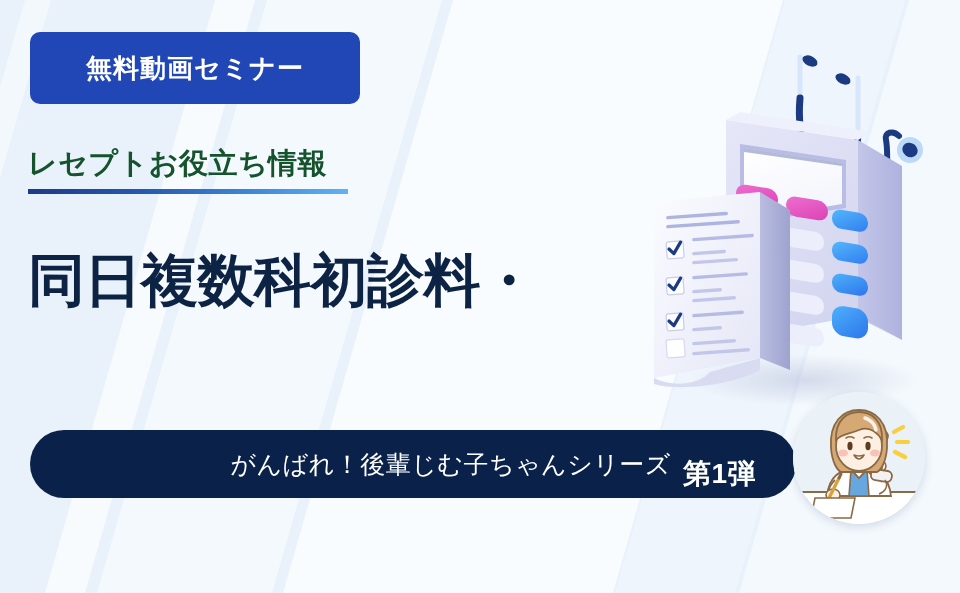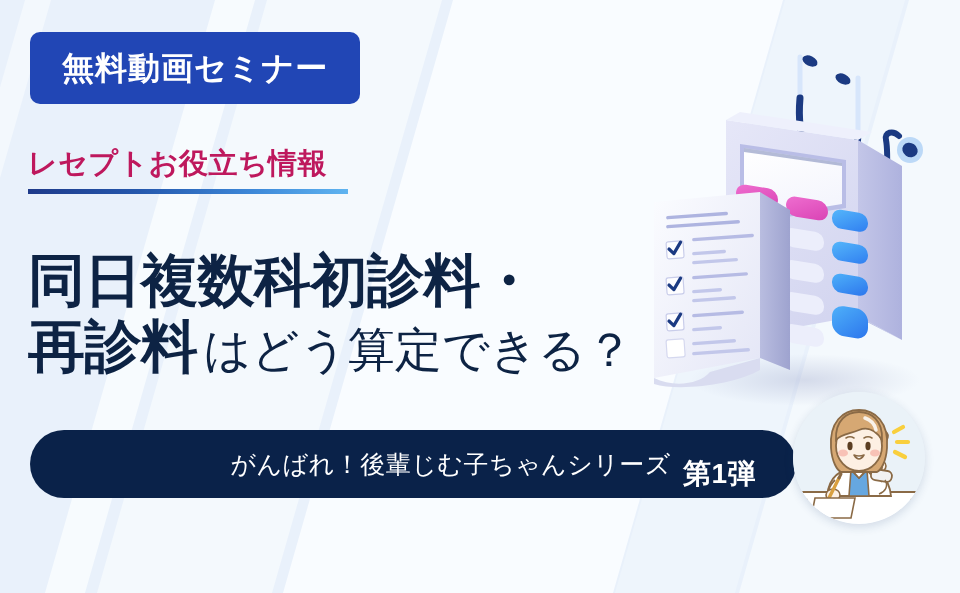--- a/index.html
+++ b/index.html
@@ -31,33 +31,33 @@
   
   #tag {
     position:absolute; left:30px; top:32px;
     width:330px; height:72px;
     background:#2146b5;
     border-radius:10px;
     display:flex; align-items:center; justify-content:center;
   }
   #tag .label {
     color:#ffffff;
-    font-size:32px;
+    font-size:26px;
     font-weight:bold;
     letter-spacing:1px;
     line-height:1;
   }
 
   
   #kicker {
     position:absolute; left:28px; top:148px;
     width:330px;
   }
   #kicker .ktext {
-    color:#be185d;
+    color:#14532d;
     font-size:29px;
     font-weight:bold;
     letter-spacing:0.5px;
     line-height:1.1;
     white-space:nowrap;
   }
   #kicker .underline {
     margin-top:9px;
     height:5px; width:320px;
     background:linear-gradient(90deg,#1e3a8a 0%,#2558ad 35%,#3d88d8 70%,#5fb4f0 100%);
@@ -254,23 +254,20 @@
     <span class="label">無料動画セミナー</span>
   </div>
 
   <div id="kicker">
     <div class="ktext">レセプトお役立ち情報</div>
     <div class="underline"></div>
   </div>
 
   <div id="headline">
     <span class="l1">同日複数科初診料・</span>
-    <span class="l2">
-      <span class="strong">再診料</span><span class="light">はどう算定できる？</span>
-    </span>
   </div>
 
   <div id="series">
     <span class="s-text">がんばれ！後輩じむ子ちゃんシリーズ</span>
     <span class="s-bold">第1弾</span>
   </div>
 
   <div id="char-badge">
     <svg viewBox="0 0 132 132" width="132" height="132">
       <defs>

